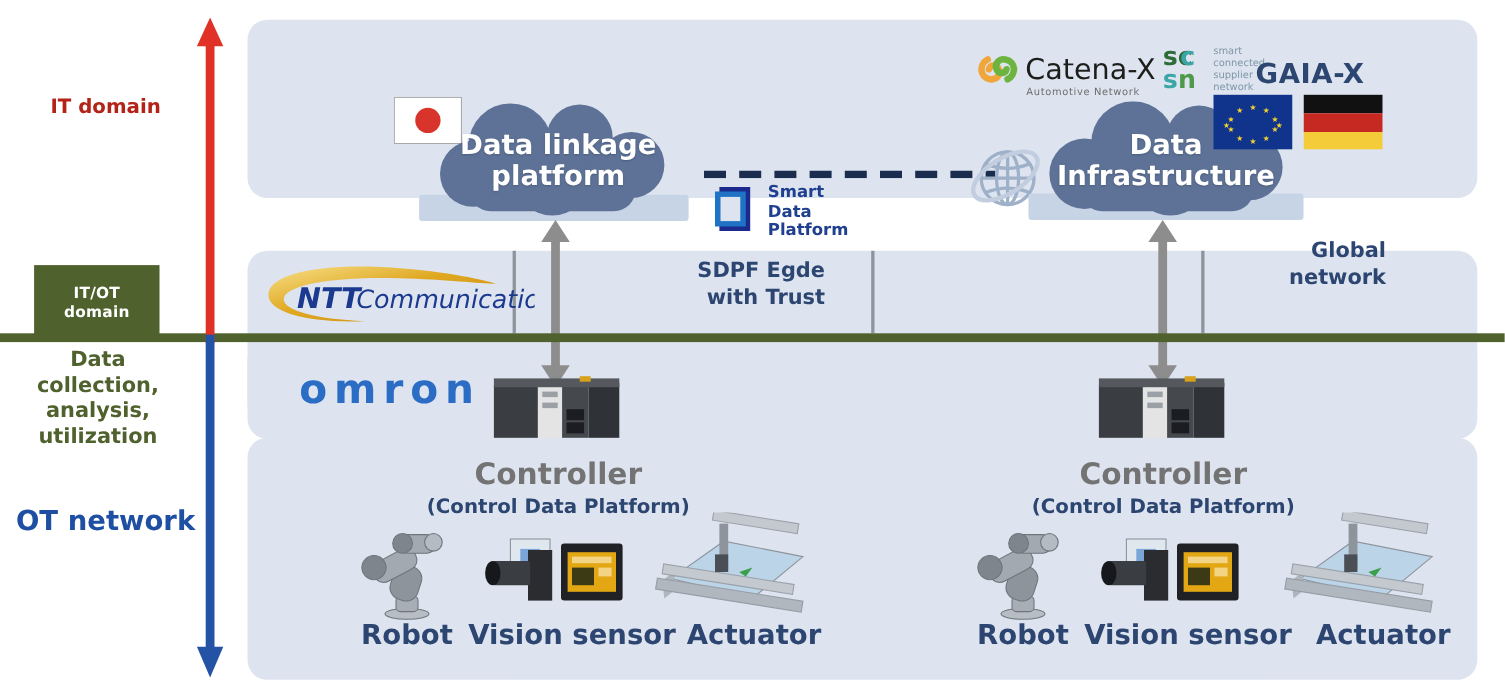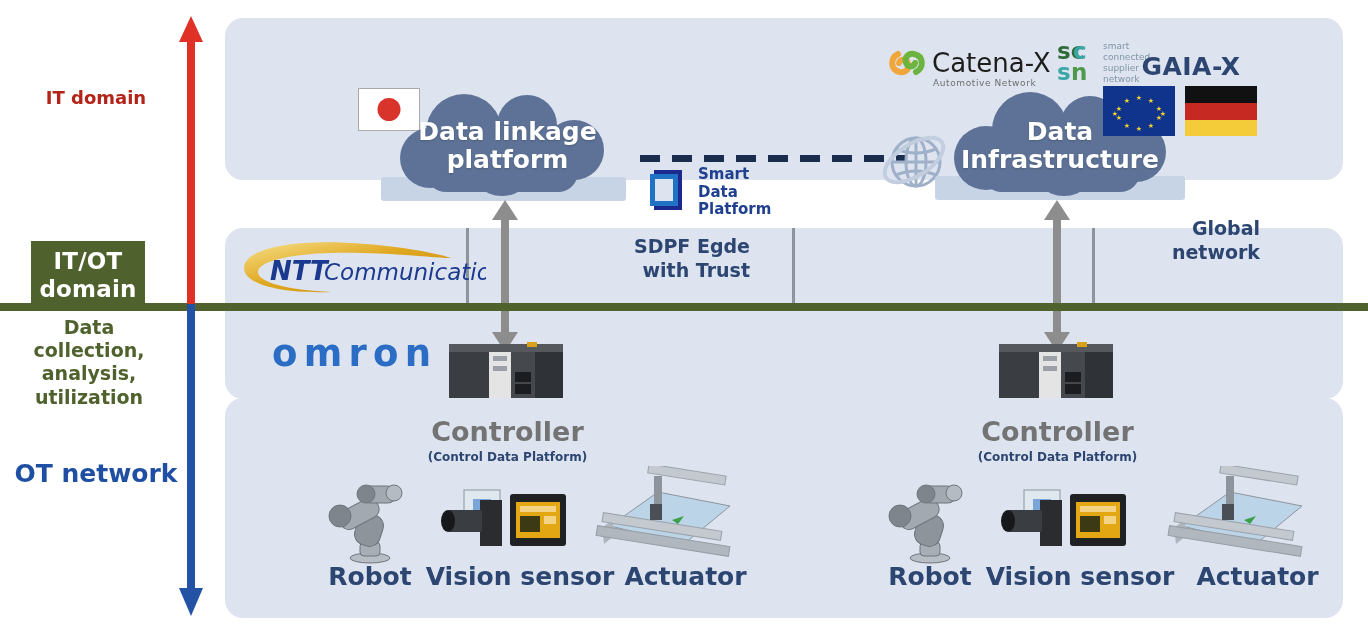--- a/index.html
+++ b/index.html
@@ -17,21 +17,21 @@
     position:absolute; font-weight:bold; text-align:center; line-height:1.15;
   }
   #it-domain-label {
     left:20px; top:88px; width:152px; font-size:18px; color:#b32317;
   }
   #ot-domain-label {
     left:14px; top:460px; width:164px; font-size:25px; color:#1f4fa3;
   }
   #itot-badge {
     position:absolute; left:31px; top:241px; width:114px; height:69px;
-    background:#4f612c; color:#ffffff; font-size:23px; font-weight:bold;
+    background:#4f612c; color:#ffffff; font-size:14px; font-weight:bold;
     display:flex; align-items:center; justify-content:center; text-align:center;
     line-height:1.18; letter-spacing:0.2px;
   }
   #itot-sub {
     position:absolute; left:14px; top:316px; width:150px;
     font-size:19px; font-weight:bold; color:#4f612c;
     text-align:center; line-height:1.22;
   }
 
   
@@ -124,21 +124,21 @@
   .controller-img { position:absolute; width:120px; height:64px; }
   #controller-left-img  { left:447px;  top:340px; }
   #controller-right-img { left:997px;  top:340px; }
 
   .ctrl-title {
     position:absolute; text-align:center; font-weight:bold;
     font-size:27px; color:#737373; line-height:1.05;
   }
   .ctrl-sub {
     position:absolute; text-align:center; font-weight:bold;
-    font-size:12px; color:#2d4671;
+    font-size:18px; color:#2d4671;
   }
   #ctrl-left-title  { left:400px;  top:418px; width:215px; }
   #ctrl-left-sub    { left:370px;  top:450px; width:275px; }
   #ctrl-right-title { left:950px;  top:418px; width:215px; }
   #ctrl-right-sub   { left:920px;  top:450px; width:275px; }
 
   
   .device-label {
     position:absolute; text-align:center; font-weight:bold;
     font-size:25px; color:#2d4671;

